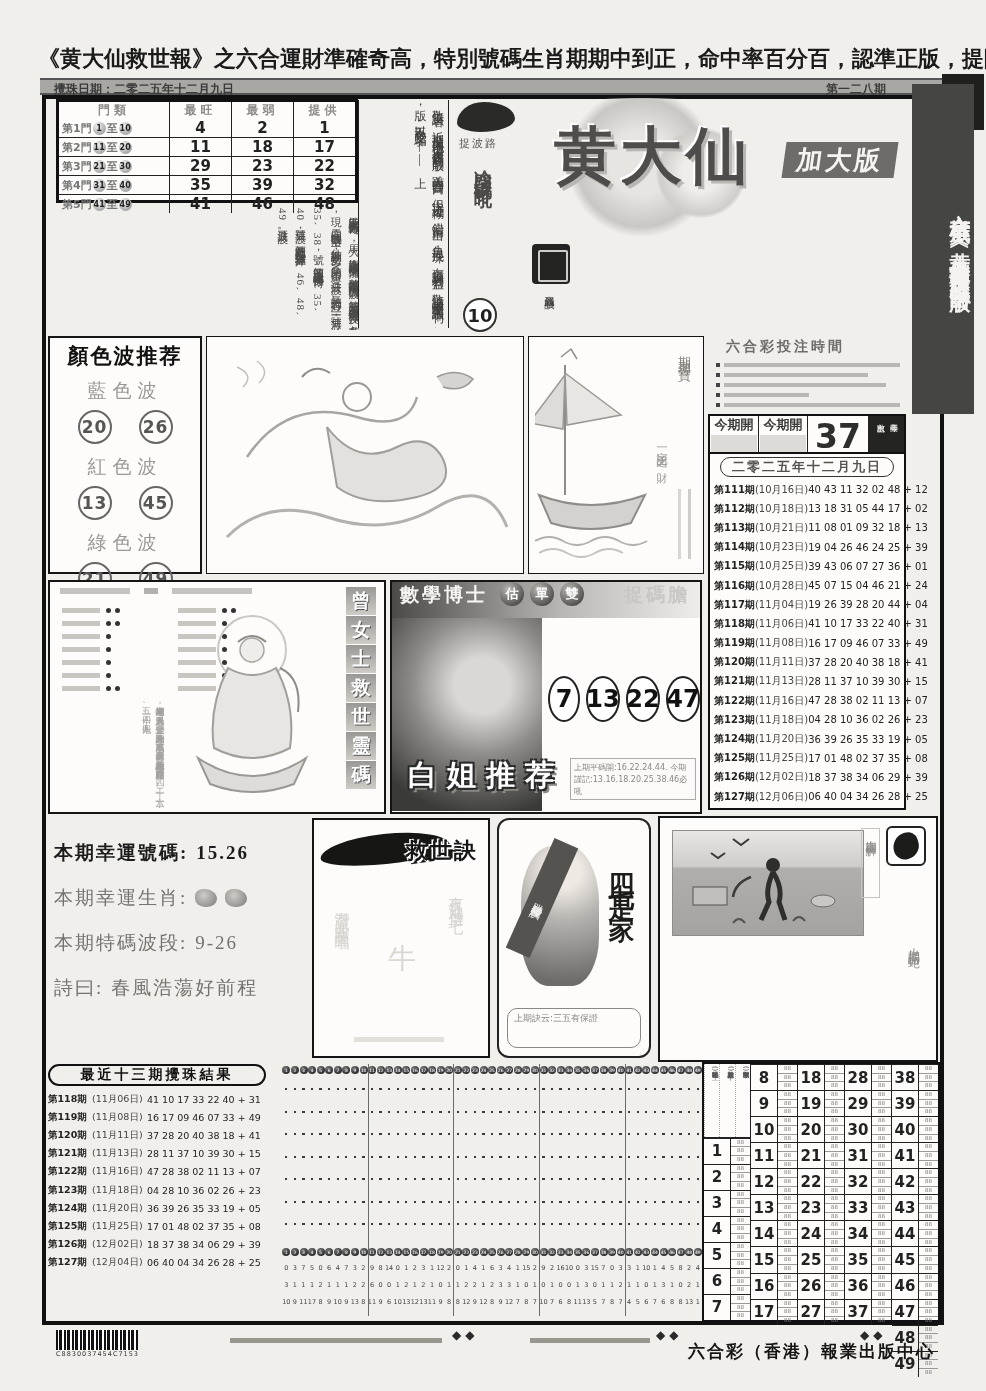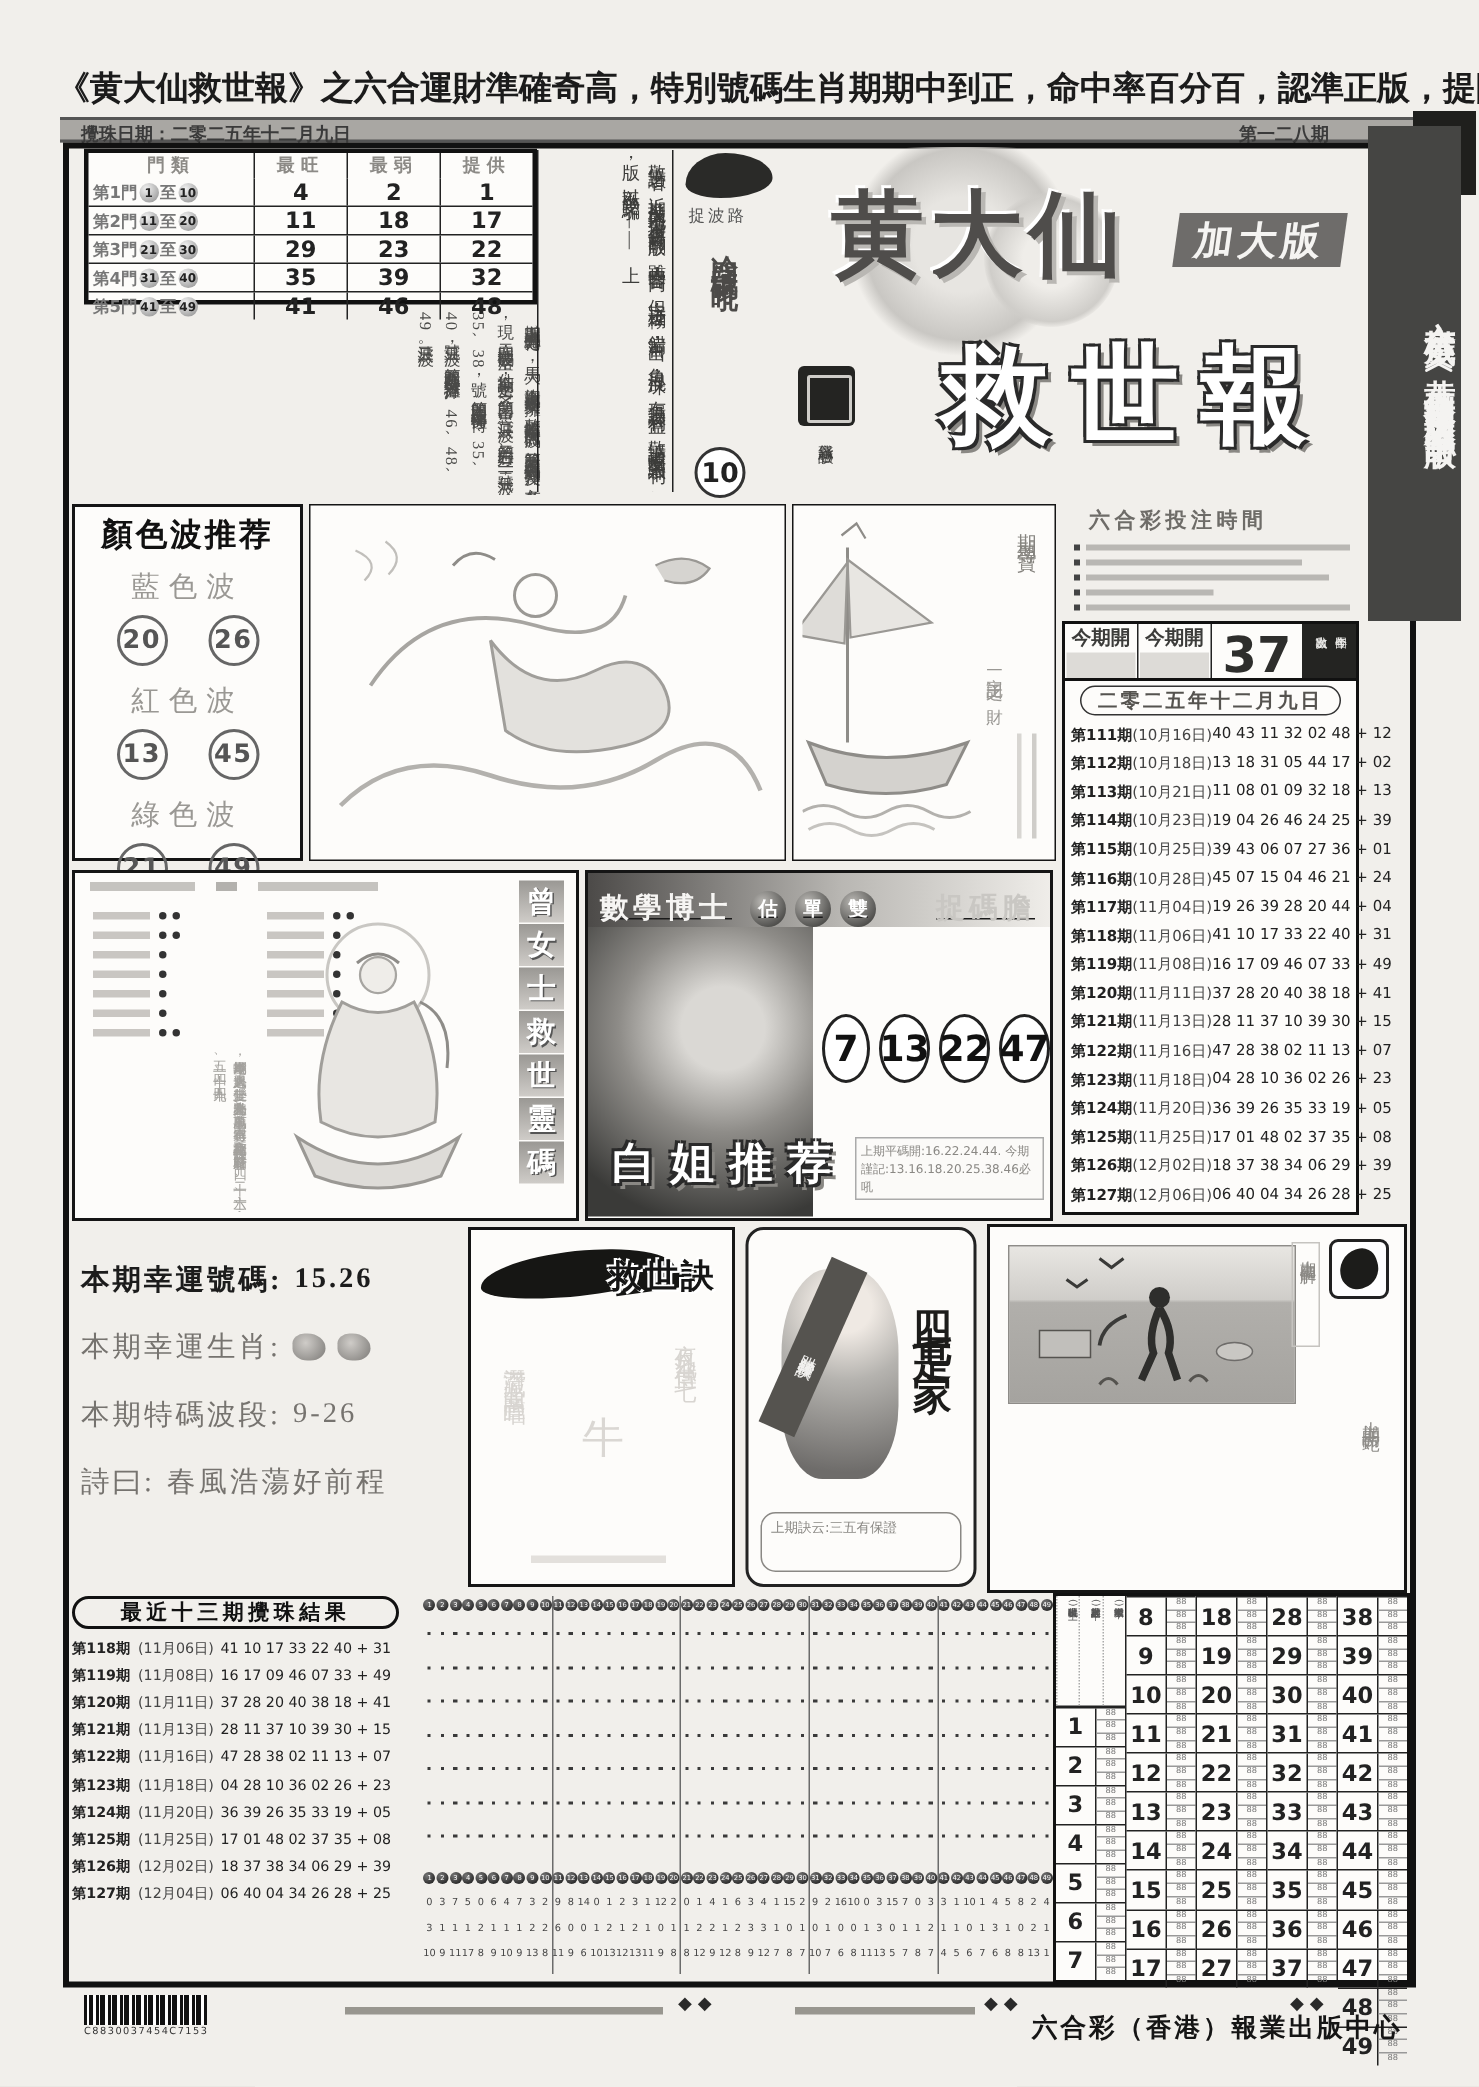--- a/index.html
+++ b/index.html
@@ -145,21 +145,20 @@
     <div class="abs vrl serif" style="left:12px;top:44px;height:40px;font-size:10px;color:#3d3d3b;letter-spacing:1px;">贏錢心讀</div>
   </div>
 
   <div class="abs" style="left:536px;top:98px;width:368px;height:232px;overflow:hidden;">
     <div class="abs" style="left:30px;top:-10px;width:150px;height:150px;border-radius:50%;background:radial-gradient(circle,#e7e5e1 30%,#c9c7c3 60%,transparent 70%);"></div>
     <div class="abs" style="left:120px;top:30px;width:90px;height:90px;border-radius:50%;background:radial-gradient(circle,#efede9 30%,#cfcdc9 65%,transparent 72%);"></div>
     <div class="abs serif" style="left:18px;top:16px;font-size:62px;font-weight:bold;color:#4f4d4b;letter-spacing:4px;text-shadow:3px 3px 0 #b9b7b3,-2px -2px 0 #fff;">黄大仙</div>
     <div class="abs" style="left:248px;top:44px;width:112px;height:36px;background:#6e6c6a;transform:skewX(-8deg);display:flex;align-items:center;justify-content:center;">
       <span class="serif" style="font-size:26px;font-weight:bold;color:#f5f4f2;letter-spacing:3px;">加大版</span>
     </div>
-    <div class="abs serif outline" style="left:92px;top:118px;font-size:72px;font-weight:bold;letter-spacing:14px;">救世報</div>
   </div>
 
   <div class="abs vrl serif" style="left:912px;top:84px;width:62px;height:330px;background:#454543;color:#f4f3f1;font-size:21px;font-weight:bold;letter-spacing:3px;padding:10px 0;text-align:center;">六合權威：《黄大仙救世報加大版》強勢出版！</div>
 
   <div class="panel" style="left:48px;top:336px;width:154px;height:238px;border-width:2.5px;">
     <div style="font-size:21px;font-weight:bold;color:#111;text-align:center;letter-spacing:2px;padding-top:4px;font-family:'Liberation Serif',serif;">顏色波推荐</div>
     <div id="wave-groups">
         <div>
           <div class="wname">藍色波</div>
           <div class="wballs">
@@ -430,21 +429,21 @@
         <div class="banner-tile">女</div>
         <div class="banner-tile">士</div>
         <div class="banner-tile">救</div>
         <div class="banner-tile">世</div>
         <div class="banner-tile">靈</div>
         <div class="banner-tile">碼</div>
       </div>
   </div>
 
   <div class="panel" style="left:390px;top:580px;width:312px;height:234px;border-width:2.5px;padding:0;">
-    <div style="height:36px;background:linear-gradient(90deg,#4c4a48,#b9b7b3 55%,#efede9);display:flex;align-items:flex-end;text-decoration:underline;">
+    <div style="height:36px;background:linear-gradient(90deg,#4c4a48,#b9b7b3 55%,#efede9);display:flex;align-items:flex-start;">
       <span class="serif" style="font-size:19px;font-weight:bold;color:#f6f5f3;letter-spacing:3px;margin-left:8px;">數學博士</span>
       <span id="md-balls" style="display:flex;gap:6px;margin-left:12px;">
           <div class="ball" style="width: 24px; height: 24px; background: radial-gradient(circle at 35% 30%, rgb(185, 183, 179), rgb(46, 46, 44)); color: rgb(255, 255, 255); font-size: 13px; font-weight: bold;">估</div>
           <div class="ball" style="width: 24px; height: 24px; background: radial-gradient(circle at 35% 30%, rgb(185, 183, 179), rgb(46, 46, 44)); color: rgb(255, 255, 255); font-size: 13px; font-weight: bold;">單</div>
           <div class="ball" style="width: 24px; height: 24px; background: radial-gradient(circle at 35% 30%, rgb(185, 183, 179), rgb(46, 46, 44)); color: rgb(255, 255, 255); font-size: 13px; font-weight: bold;">雙</div>
         </span>
       <span class="serif" style="font-size:19px;font-weight:bold;color:#c9c7c3;letter-spacing:3px;margin-left:auto;margin-right:10px;">捉碼膽</span>
     </div>
     <div style="position:relative;height:193px;">
       <div class="abs" style="left:0;top:0;width:150px;height:193px;background:radial-gradient(circle at 60% 35%,#dad8d4 18%,#8e8c88 45%,#3a3a38 85%);"></div>

